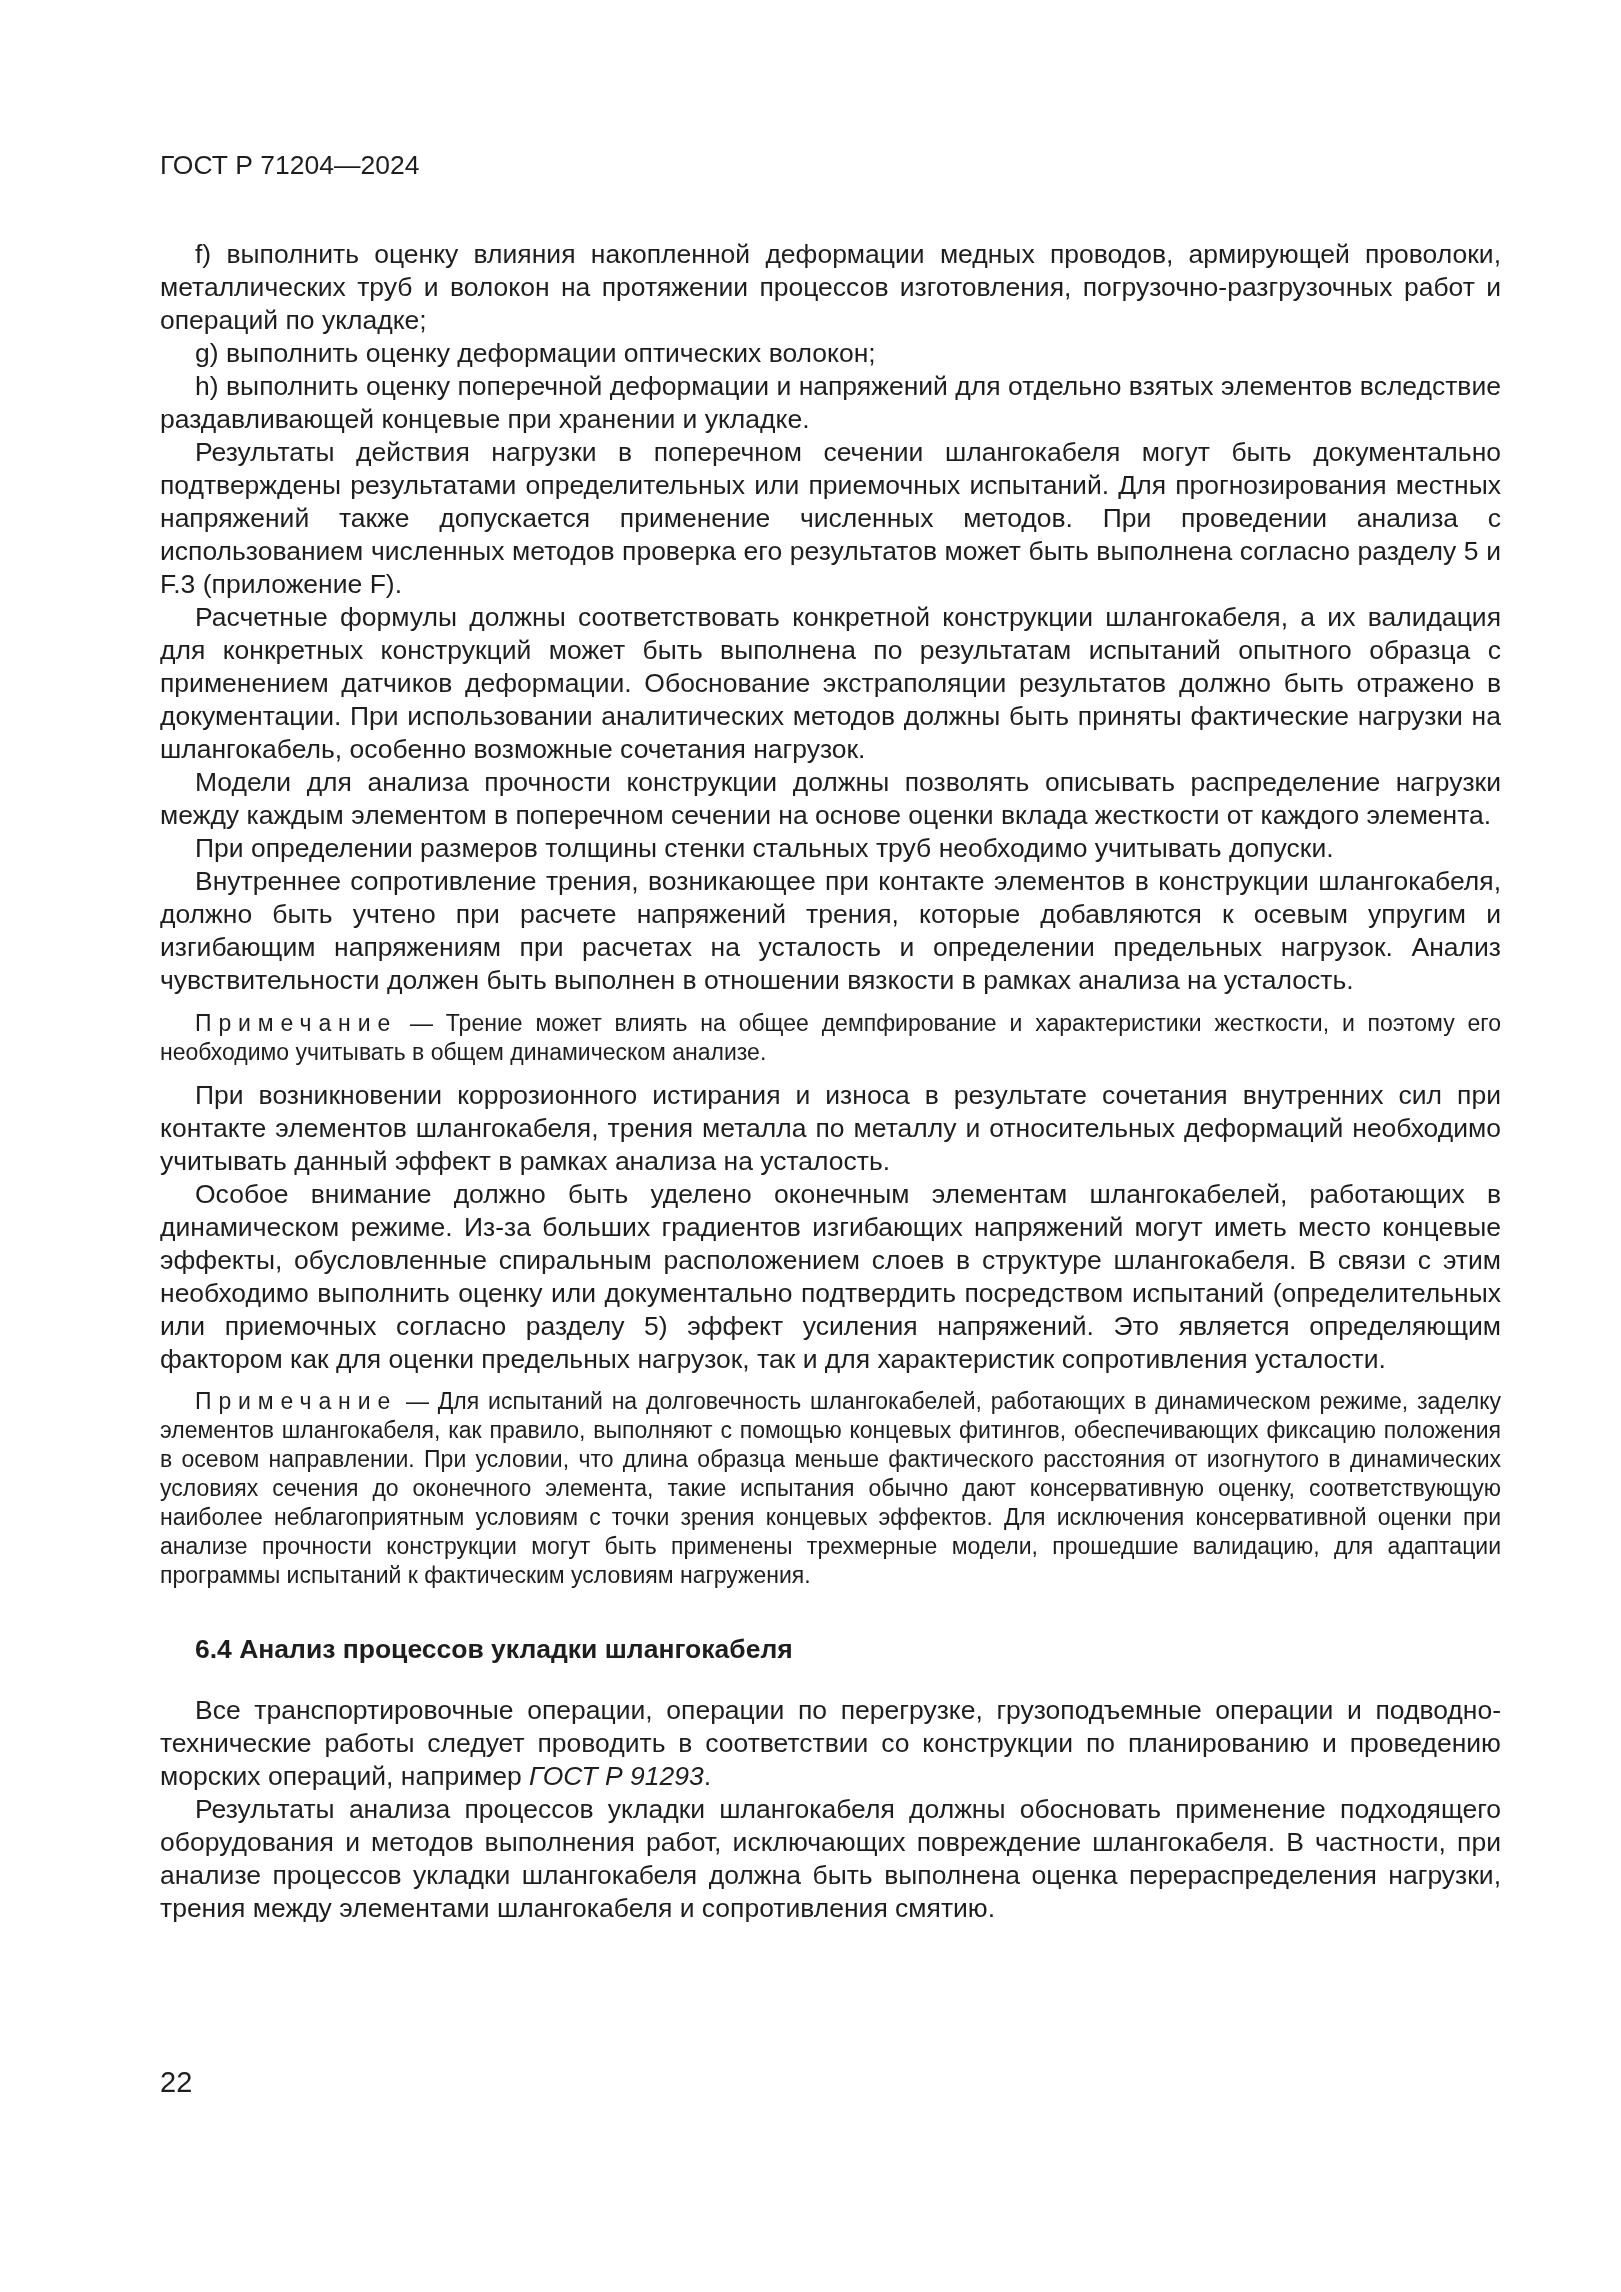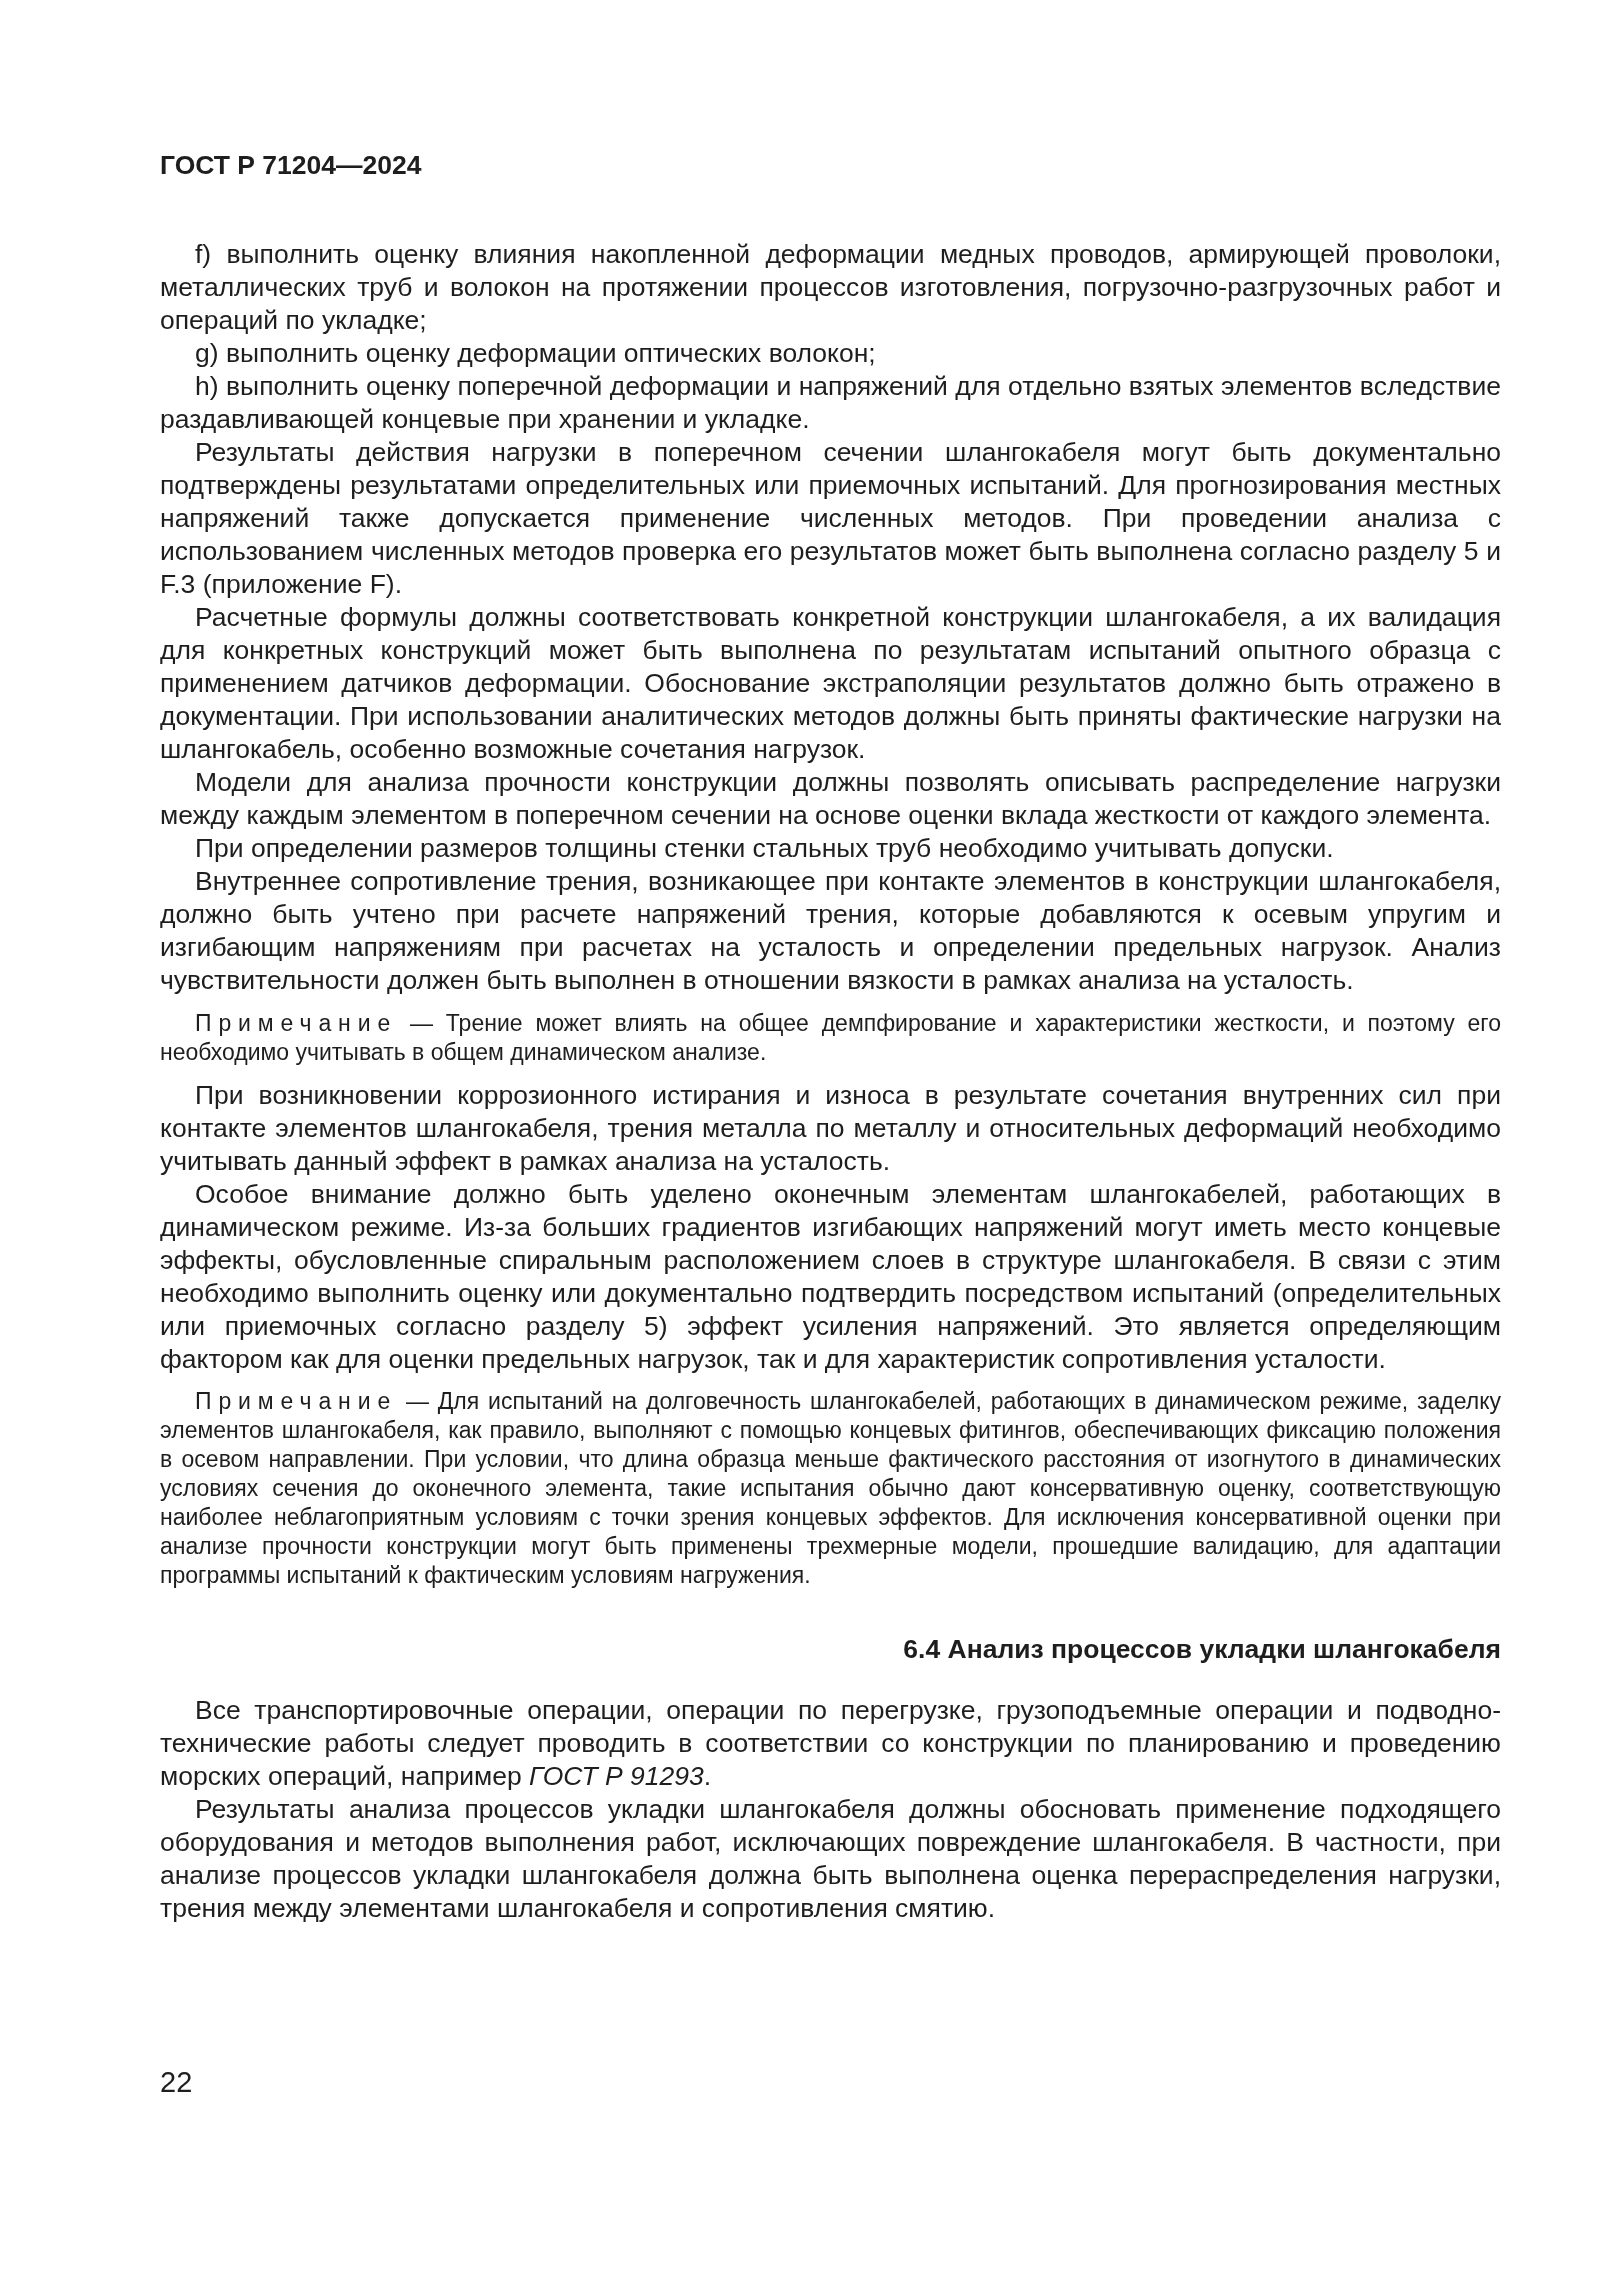--- a/index.html
+++ b/index.html
@@ -14,21 +14,21 @@
     background: #ffffff;
     box-sizing: border-box;
     padding: 149px 120px 0 160px;
     font-family: "Liberation Sans", sans-serif;
     color: #1e1e1e;
     overflow: hidden;
   }
   .doc-number {
     font-size: 26.5px;
     line-height: 33px;
-    font-weight: bold;
+    font-weight: normal;
     margin-bottom: 56px;
   }
   .body-para {
     margin: 0;
     font-size: 26.5px;
     line-height: 33px;
     text-align: justify;
     text-indent: 35px;
     hyphens: auto;
   }
@@ -42,21 +42,20 @@
   }
   .note-label {
     letter-spacing: 0.3em;
   }
   .section-heading {
     font-size: 26.5px;
     line-height: 33px;
     font-weight: bold;
     margin: 43px 0 27.4px 0;
     text-indent: 35px;
-    text-align: right;
   }
   .std-ref {
     font-style: italic;
   }
   .page-number {
     position: absolute;
     left: 160px;
     top: 2066px;
     font-size: 29px;
     line-height: 33px;

